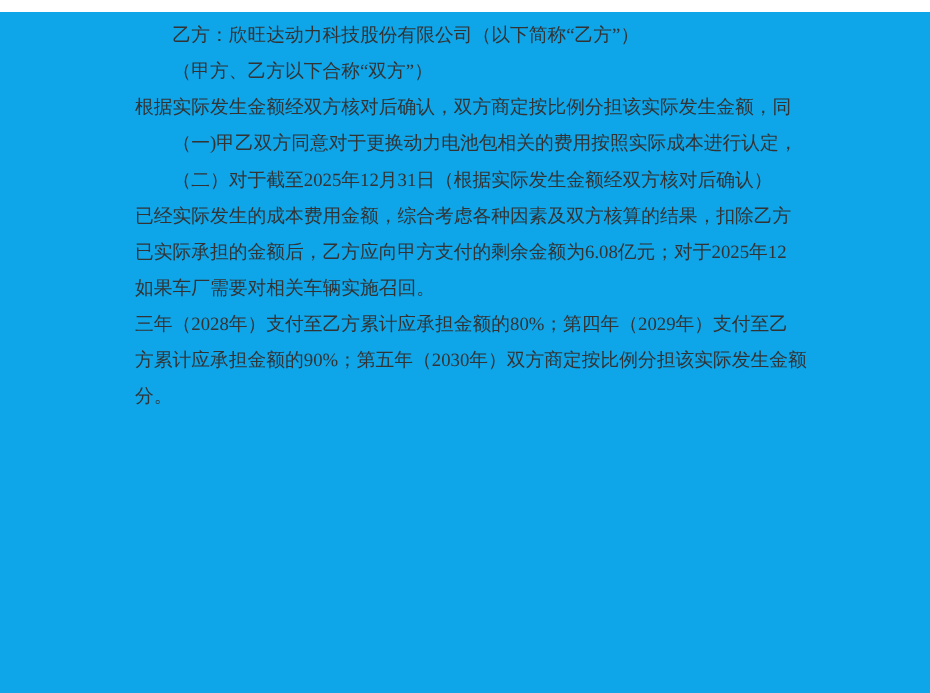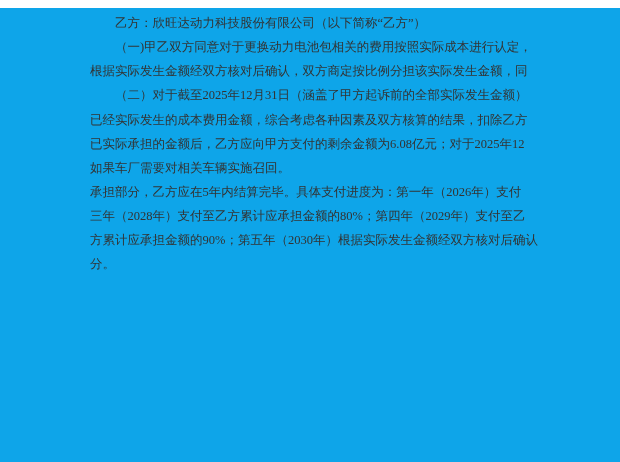--- a/index.html
+++ b/index.html
@@ -40,24 +40,24 @@
   .line.indent {
     padding-left: 25px;
   }
 </style>
 </head>
 <body>
 
 <div class="doc-page">
   <div class="doc-body" style="color: rgb(51, 51, 51);">
       <div class="line indent">乙方：欣旺达动力科技股份有限公司（以下简称“乙方”）</div>
+      <div class="line indent">（甲方、乙方以下合称“双方”）</div>
+      <div class="line">根据实际发生金额经双方核对后确认，双方商定按比例分担该实际发生金额，同</div>
       <div class="line indent">（一)甲乙双方同意对于更换动力电池包相关的费用按照实际成本进行认定，</div>
-      <div class="line">根据实际发生金额经双方核对后确认，双方商定按比例分担该实际发生金额，同</div>
-      <div class="line indent">（二）对于截至2025年12月31日（涵盖了甲方起诉前的全部实际发生金额）</div>
+      <div class="line indent">（二）对于截至2025年12月31日（根据实际发生金额经双方核对后确认）</div>
       <div class="line">已经实际发生的成本费用金额，综合考虑各种因素及双方核算的结果，扣除乙方</div>
       <div class="line">已实际承担的金额后，乙方应向甲方支付的剩余金额为6.08亿元；对于2025年12</div>
       <div class="line">如果车厂需要对相关车辆实施召回。</div>
-      <div class="line">承担部分，乙方应在5年内结算完毕。具体支付进度为：第一年（2026年）支付</div>
       <div class="line">三年（2028年）支付至乙方累计应承担金额的80%；第四年（2029年）支付至乙</div>
-      <div class="line">方累计应承担金额的90%；第五年（2030年）根据实际发生金额经双方核对后确认</div>
+      <div class="line">方累计应承担金额的90%；第五年（2030年）双方商定按比例分担该实际发生金额</div>
       <div class="line">分。</div>
     </div>
 </div>
 
 </body></html>

